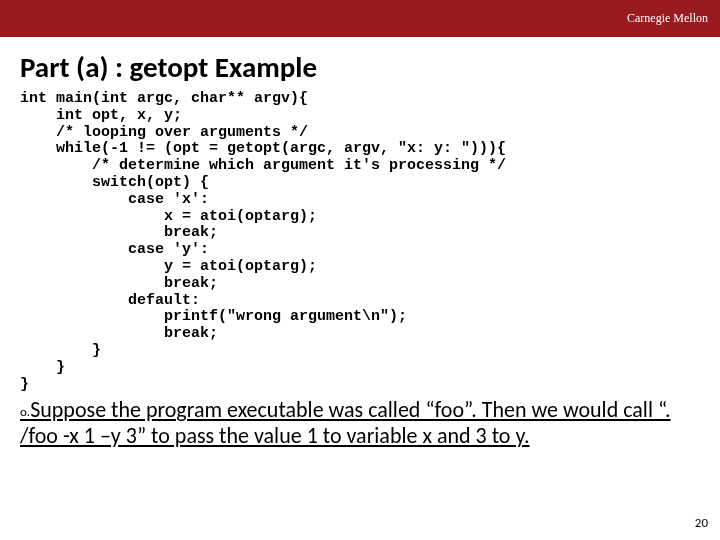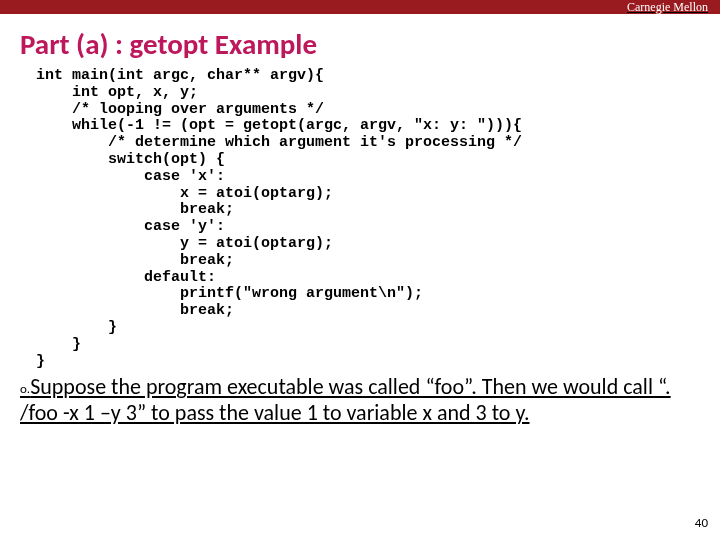--- a/index.html
+++ b/index.html
@@ -7,49 +7,48 @@
     padding: 0;
     width: 720px;
     height: 540px;
     background: #ffffff;
     font-family: Calibri, Arial, sans-serif;
     overflow: hidden;
     position: relative;
   }
   .header-bar {
     background: #9a1b1f;
-    height: 14px;
+    height: 37px;
     width: 100%;
     display: flex;
     justify-content: flex-end;
     align-items: center;
     padding-right: 12px;
     box-sizing: border-box;
-    text-decoration: underline;
   }
   .header-text {
     color: #ffffff;
     font-family: Georgia, 'Times New Roman', serif;
     font-size: 12px;
   }
   .title {
     font-family: Calibri, Arial, sans-serif;
     font-weight: bold;
     font-size: 29px;
-    color: #be185d;
+    color: #000000;
     margin: 12px 0 6px 20px;
   }
   .code-block {
     font-family: 'Courier New', Courier, monospace;
     font-weight: bold;
     font-size: 15px;
     line-height: 1.12;
     color: #000000;
     white-space: pre;
-    margin-left: 36px;
+    margin-left: 20px;
   }
   .body-text {
     font-family: Calibri, Arial, sans-serif;
     font-size: 22px;
     color: #000000;
     margin: 4px 20px 0 20px;
     line-height: 1.18;
     text-decoration: underline;
   }
   .bullet {
@@ -90,13 +89,13 @@
                 printf("wrong argument\n");
                 break;
         }
     }
 }</div>
 
 <div class="body-text">
   <span class="bullet">o.</span><span>Suppose the program executable was called “foo”. Then we would call “. /foo -x 1 –y 3” to pass the value 1 to variable x and 3 to y.</span>
 </div>
 
-<div class="page-number">40</div>
+<div class="page-number">20</div>
 
 </body></html>

